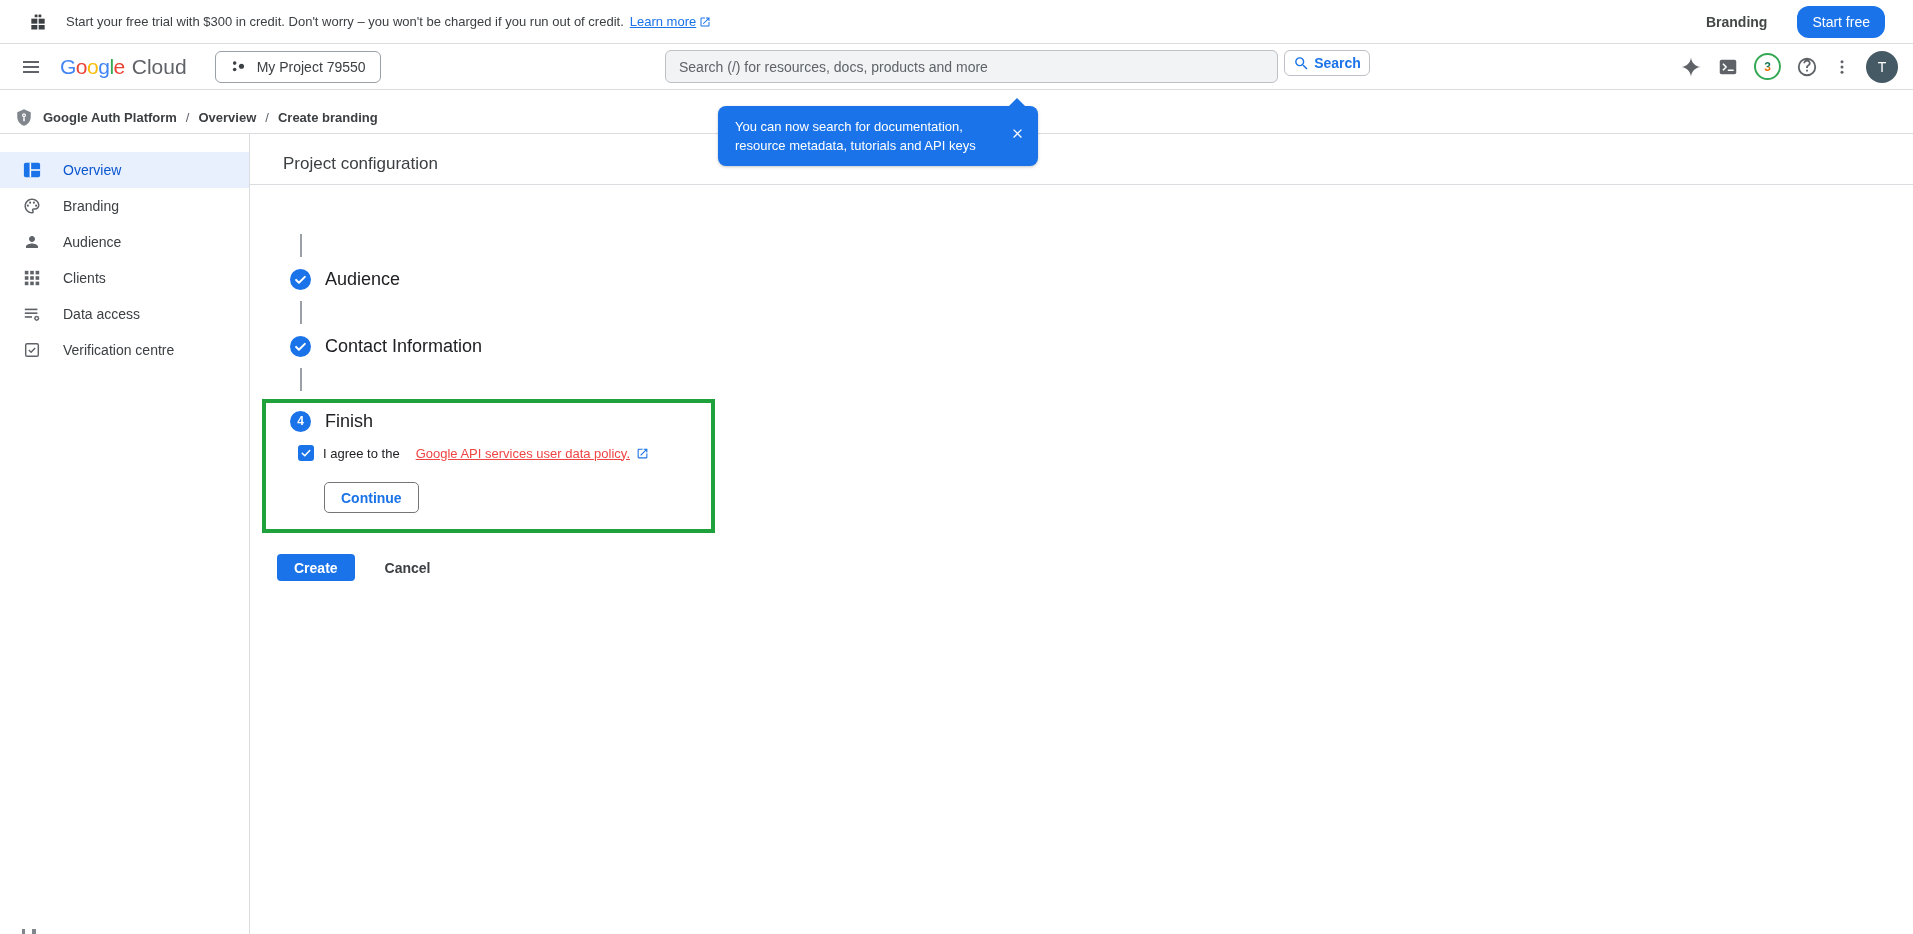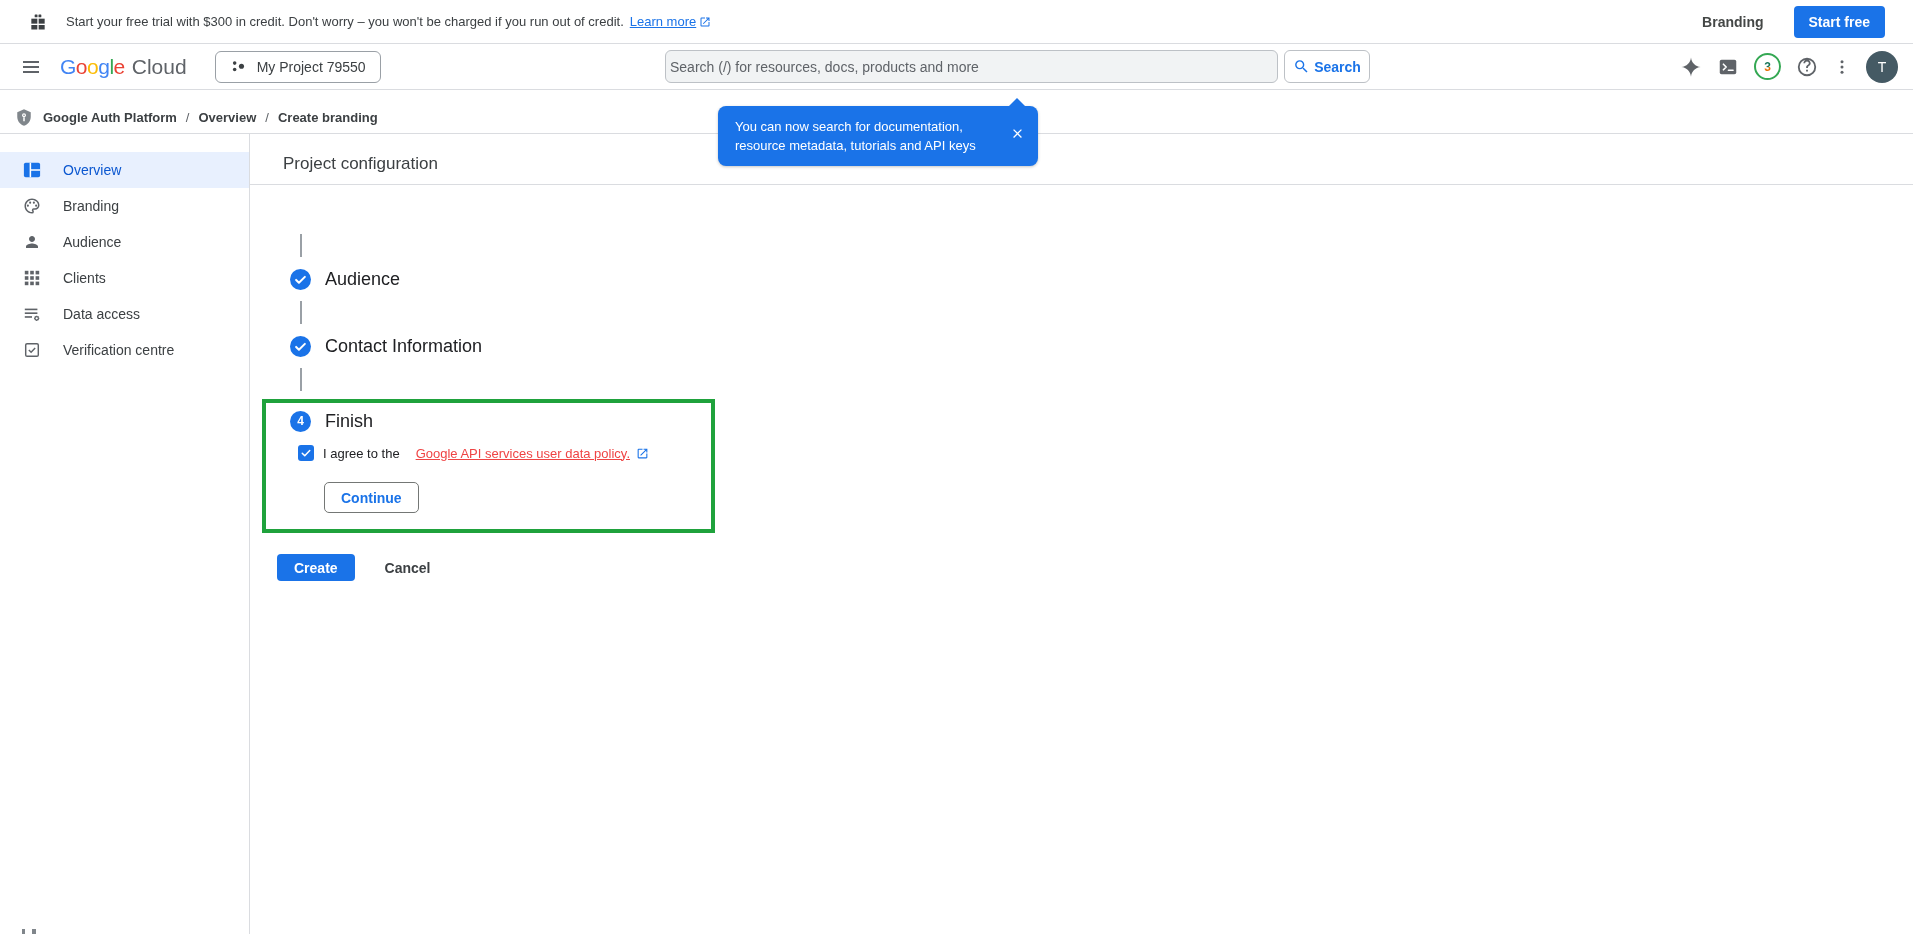--- a/index.html
+++ b/index.html
@@ -9,34 +9,34 @@
   button { font-family:"Liberation Sans", sans-serif; background:none; border:none; cursor:pointer; }
 
   
   .banner { height:44px; display:flex; align-items:center; padding:0 28px; border-bottom:1px solid #dadce0; background:#fff; }
   .gift-icon { width:20px; height:20px; flex:0 0 auto; }
   .banner-msg { font-size:13px; color:#3c4043; margin-left:18px; }
   .learn-more { display:inline-flex; align-items:center; gap:3px; margin-left:6px; font-size:13px; color:#1a73e8; text-decoration:underline; }
   .ext-icon-sm { width:12px; height:12px; }
   .banner-right { margin-left:auto; display:flex; align-items:center; }
   .dismiss-btn { font-size:14px; font-weight:bold; color:#444746; margin-right:30px; }
-  .start-free-btn { background:#1a73e8; color:#fff; border-radius:4px; padding:8px 15px; font-size:14px; font-weight:bold; }
+  .start-free-btn { background:#1a73e8; color:#fff; border-radius:12px; padding:8px 15px; font-size:14px; font-weight:normal; }
 
   
   .appbar { position:relative; height:46px; display:flex; align-items:center; padding:0 10px; border-bottom:1px solid #dadce0; background:#fff; }
   .hamburger { padding:6px 12px; display:flex; align-items:center; }
   .hamburger svg { width:18px; height:18px; }
   .logo { display:flex; align-items:baseline; font-size:21px; font-weight:500; margin-left:8px; letter-spacing:-0.5px; }
   .l1,.l4 { color:#4285F4; } .l2,.l6 { color:#EA4335; } .l3 { color:#FBBC05; } .l5 { color:#34A853; }
   .logo-cloud { color:#5f6368; margin-left:7px; font-weight:400; letter-spacing:0; }
   .project-btn { margin-left:28px; height:32px; display:flex; align-items:center; gap:10px; border:1px solid #9aa0a6; border-radius:6px; padding:0 14px; font-size:14px; color:#3c4043; background:#fff; }
   .project-icon { width:17px; height:17px; }
-  .search-input { position:absolute; left:665px; top:6px; width:613px; height:33px; background:#f1f3f4; border:1px solid #bdc1c6; border-radius:6px; padding:0 4px; font-size:14px; color:#3c4043; outline:none; }
+  .search-input { position:absolute; left:665px; top:6px; width:613px; height:33px; background:#f1f3f4; border:1px solid #bdc1c6; border-radius:6px; padding:0 13px; font-size:14px; color:#3c4043; outline:none; }
   .search-input::placeholder { color:#5f6368; opacity:1; }
-  .search-btn { position:absolute; left:1284px; top:6px; width:86px; height:33px; background:#fff; border:1px solid #bdc1c6; border-radius:6px; color:#1a73e8; font-size:14px; font-weight:bold; display:flex; align-items:center; justify-content:center; gap:4px; }
+  .search-btn { position:absolute; left:1284px; top:6px; width:86px; height:26px; background:#fff; border:1px solid #bdc1c6; border-radius:6px; color:#1a73e8; font-size:14px; font-weight:bold; display:flex; align-items:center; justify-content:center; gap:4px; }
   .search-btn svg { width:17px; height:17px; }
   .appbar-right { margin-left:auto; display:flex; align-items:center; gap:15px; padding-right:5px; }
   .iconbtn { display:flex; align-items:center; justify-content:center; }
   .iconbtn svg { width:22px; height:22px; }
   .trial-badge { width:27px; height:27px; border:2px solid #34a853; border-radius:50%; display:flex; align-items:center; justify-content:center; background:#fff; }
   .trial-badge span { font-size:12px; font-weight:bold; background:linear-gradient(180deg,#137356 52%,#e8710a 52%); -webkit-background-clip:text; background-clip:text; -webkit-text-fill-color:transparent; }
   .avatar { width:32px; height:32px; border-radius:50%; background:#455a64; color:#fff; font-size:14px; font-weight:500; display:flex; align-items:center; justify-content:center; }
 
   
   .breadcrumb { height:32px; display:flex; align-items:center; padding:0 15px; border-bottom:1px solid #dadce0; background:#fff; font-size:13px; font-weight:bold; color:#3c4043;margin-top:12px; }

